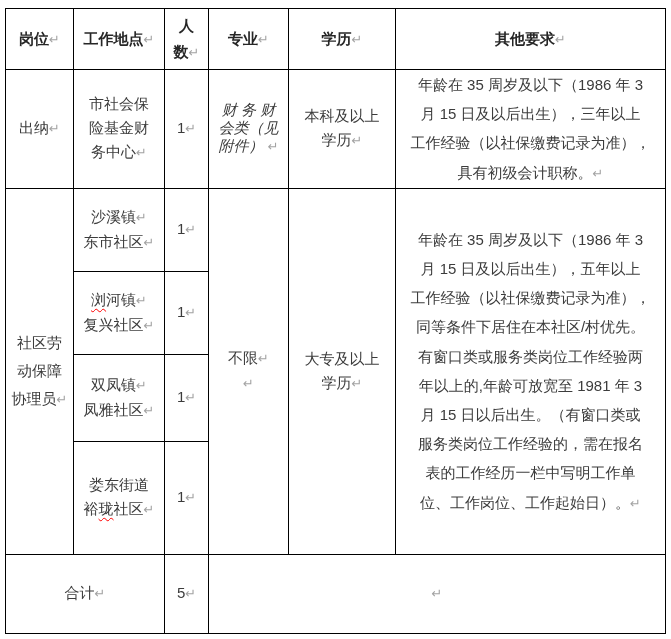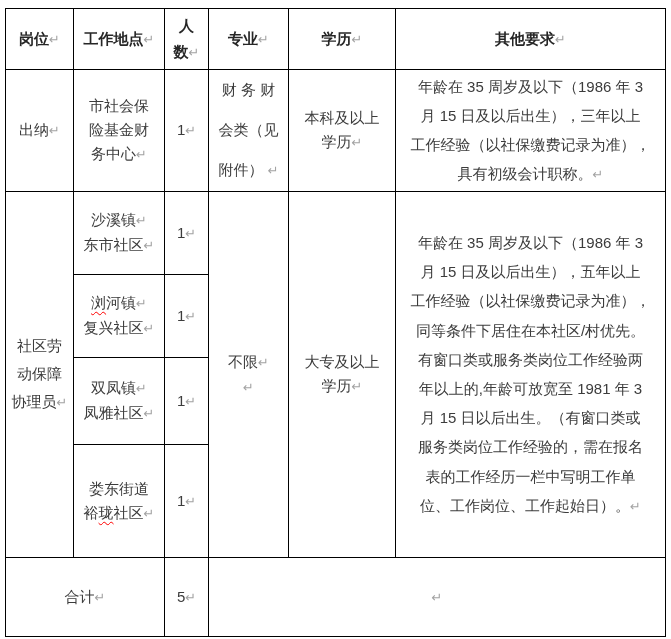--- a/index.html
+++ b/index.html
@@ -33,21 +33,21 @@
   .doc th {
     font-weight: bold;
     color: #262626;
     line-height: 26px;
   }
   .doc td.req {
     text-align: center;
     padding: 0 7px;
     line-height: 29.2px;
   }
-  .doc td.major-cell { line-height: 40px; }
+  .doc td.major-cell { line-height: 18px; font-style: italic; }
   .doc td.pos-span { line-height: 28px; }
   tr.r-header { height: 61px; }
   tr.r-cashier { height: 118px; }
   tr.r-site0 { height: 83px; }
   tr.r-site1 { height: 83px; }
   tr.r-site2 { height: 87px; }
   tr.r-site3 { height: 113px; }
   tr.r-total { height: 79px; }
   .mark {
     color: #a3a3a3;

